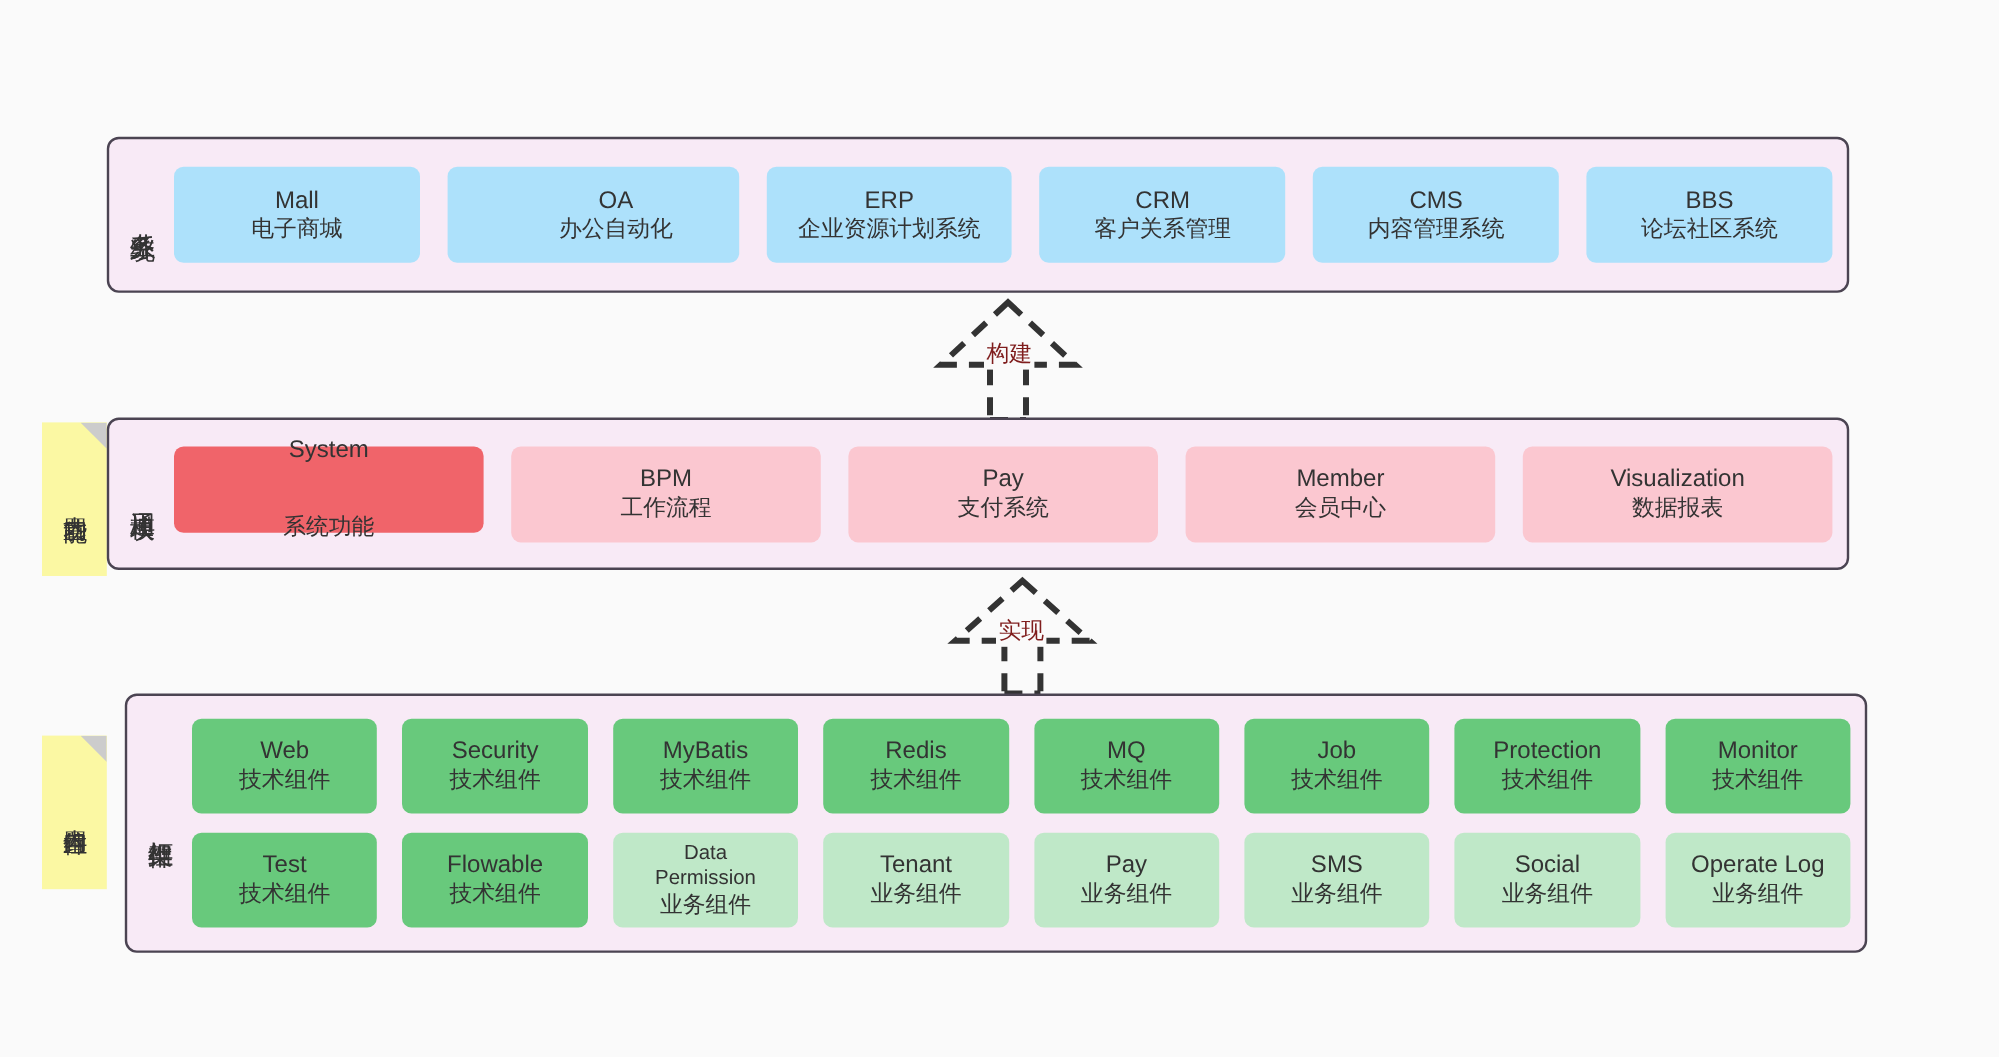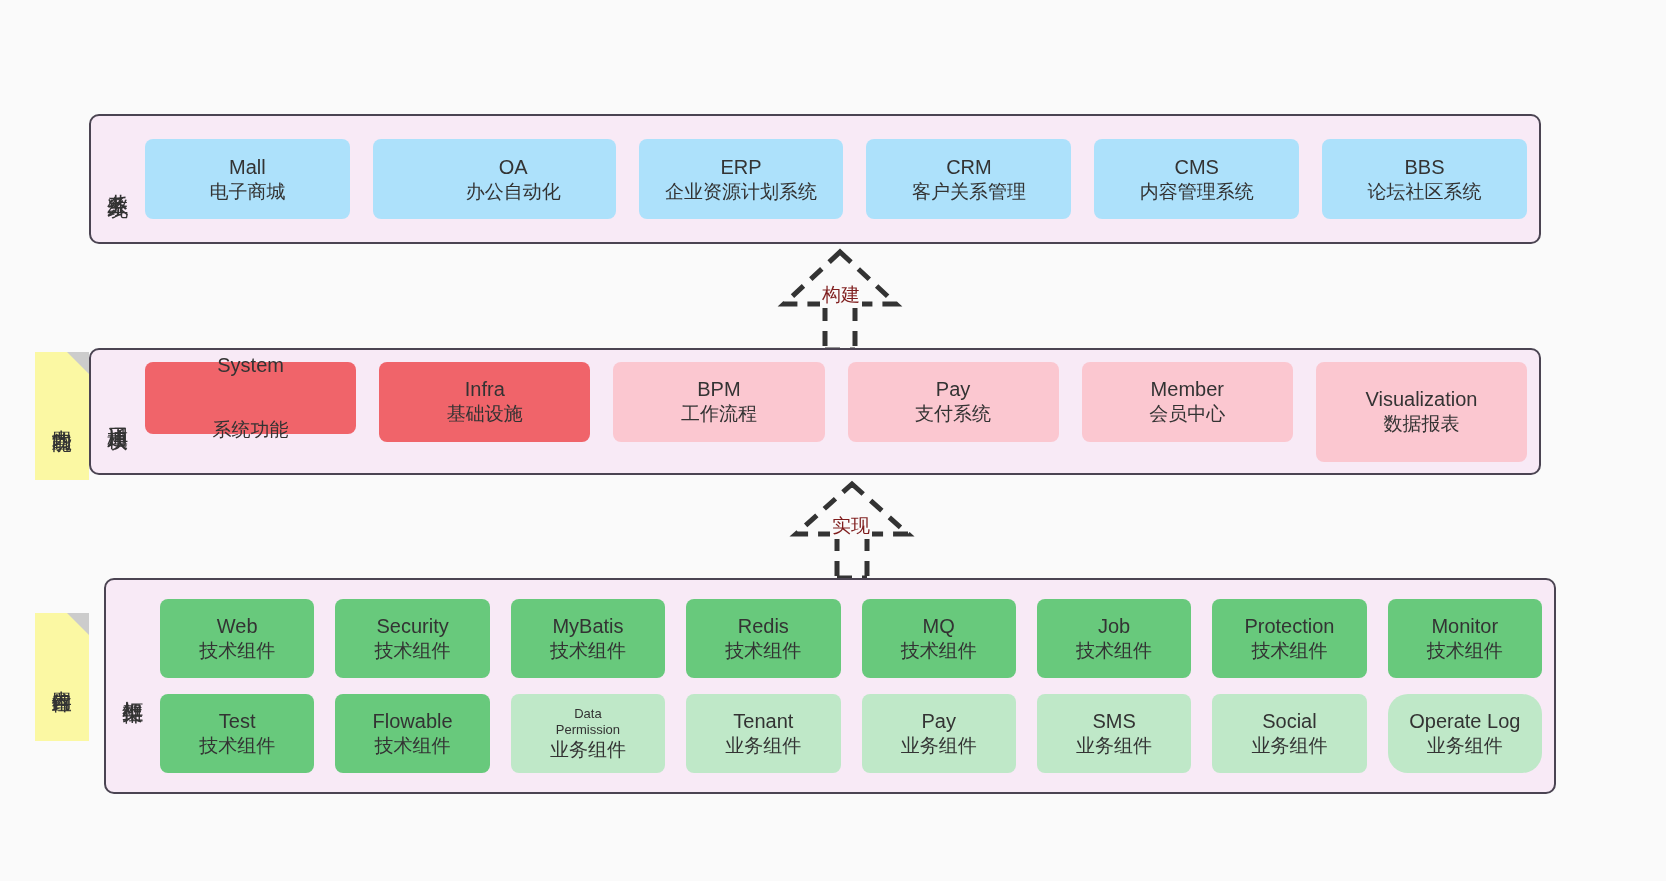--- a/index.html
+++ b/index.html
@@ -65,21 +65,21 @@
     flex-direction: column;
     align-items: center;
     justify-content: center;
     text-align: center;
     box-sizing: border-box;
     padding: 4px 6px;
     line-height: 1.3;
   }
   .card .t1 { font-size: 20px; }
   .card .t2 { font-size: 19px; }
-  .card.three .t1 { font-size: 13px; line-height: 1.22; }
+  .card.three .t1 { font-size: 17px; line-height: 1.22; }
   .card.three .t2 { font-size: 19px; line-height: 1.22; }
 
   .card.blue        { background: #ade1fb; }
   .card.red         { background: #f0646a; }
   .card.pink        { background: #fbc7d0; }
   .card.green       { background: #68c97c; }
   .card.lightgreen  { background: #bfe8c8; }
 
   
   .note {
@@ -170,37 +170,33 @@
 </div>
 
 <div class="layer" id="layer-common" style="left:89px; top:348px; width:1452px; height:127px;">
   <div class="layer-title">通用模块</div>
   <div class="layer-body">
     <div class="row" id="common-row">
         <div class="card red" style="height: 72px; gap: 40px;">
           <div class="t1">System</div>
           <div class="t2">系统功能</div>
         </div>
-        <div class="card red" style="height: 80px;">
-          <div class="t1">Infra</div>
-          <div class="t2">基础设施</div>
-        </div>
         <div class="card pink" style="height: 80px;">
           <div class="t1">BPM</div>
           <div class="t2">工作流程</div>
         </div>
         <div class="card pink" style="height: 80px;">
           <div class="t1">Pay</div>
           <div class="t2">支付系统</div>
         </div>
         <div class="card pink" style="height: 80px;">
           <div class="t1">Member</div>
           <div class="t2">会员中心</div>
         </div>
-        <div class="card pink" style="height: 100px;">
+        <div class="card pink" style="height: 80px;">
           <div class="t1">Visualization</div>
           <div class="t2">数据报表</div>
         </div>
       </div>
   </div>
 </div>
 
 <div class="connector" id="connector-implement" style="left:772px; top:478px; width:160px; height:104px;">
   <svg width="160" height="104" viewBox="0 0 160 104">
     <path d="M 80 6 L 136 56 L 24 56 Z" fill="none" stroke="#333333" stroke-width="5" stroke-dasharray="15,10" stroke-linecap="butt"></path>
@@ -274,19 +270,19 @@
           <div class="t2">业务组件</div>
         </div>
         <div class="card lightgreen" style="height: 79px;">
           <div class="t1">SMS</div>
           <div class="t2">业务组件</div>
         </div>
         <div class="card lightgreen" style="height: 79px;">
           <div class="t1">Social</div>
           <div class="t2">业务组件</div>
         </div>
-        <div class="card lightgreen" style="height: 79px; border-radius: 20px;">
+        <div class="card lightgreen" style="height: 79px;">
           <div class="t1">Operate Log</div>
           <div class="t2">业务组件</div>
         </div>
       </div>
   </div>
 </div>
 
 </body></html>

